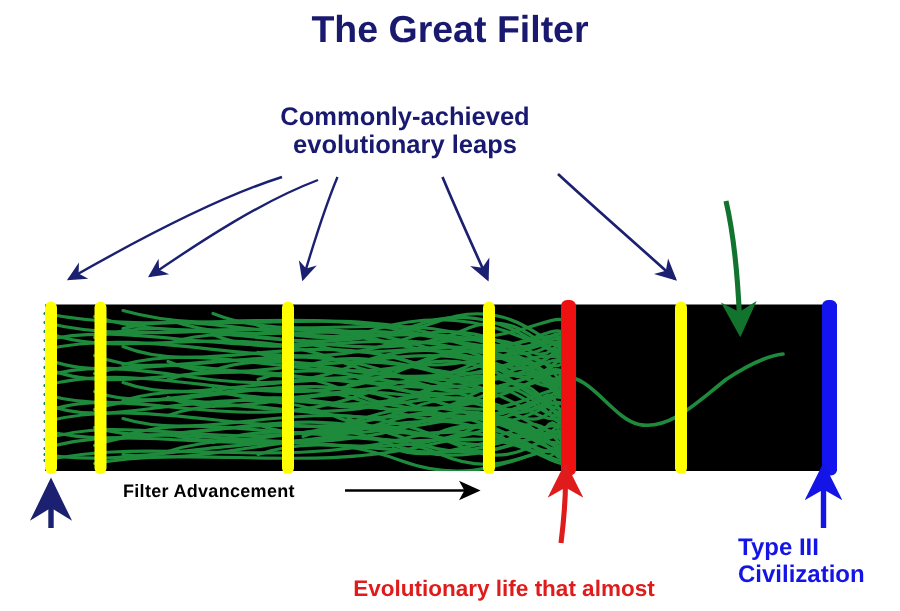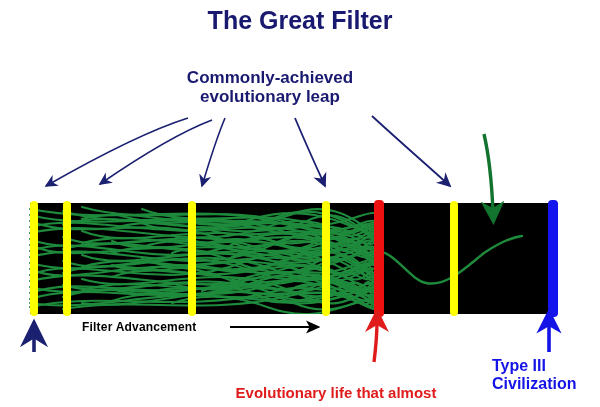--- a/index.html
+++ b/index.html
@@ -128,21 +128,21 @@
   }
 </style>
 </head>
 <body>
 
 <div id="page">
 
   <div id="title">The Great Filter</div>
 
   <div class="annot" id="annot-leaps">Commonly-achieved
-evolutionary leap</div>
+evolutionary leaps</div>
 
 
   <div id="panel">
     <div id="panel-bg"></div>
 
     <svg class="lines" width="536" height="111" viewBox="0 0 536 111">
       <g stroke="#1e8a3c" stroke-width="2.1" fill="none" stroke-linecap="round">
         <path d="M8,12 C80,30 160,4 240,26 C300,42 340,16 352,22"></path>
         <path d="M8,24 C70,8 150,44 230,16 C300,-4 340,34 352,30"></path>
         <path d="M8,36 C60,58 140,18 220,50 C290,76 335,40 352,46"></path>

